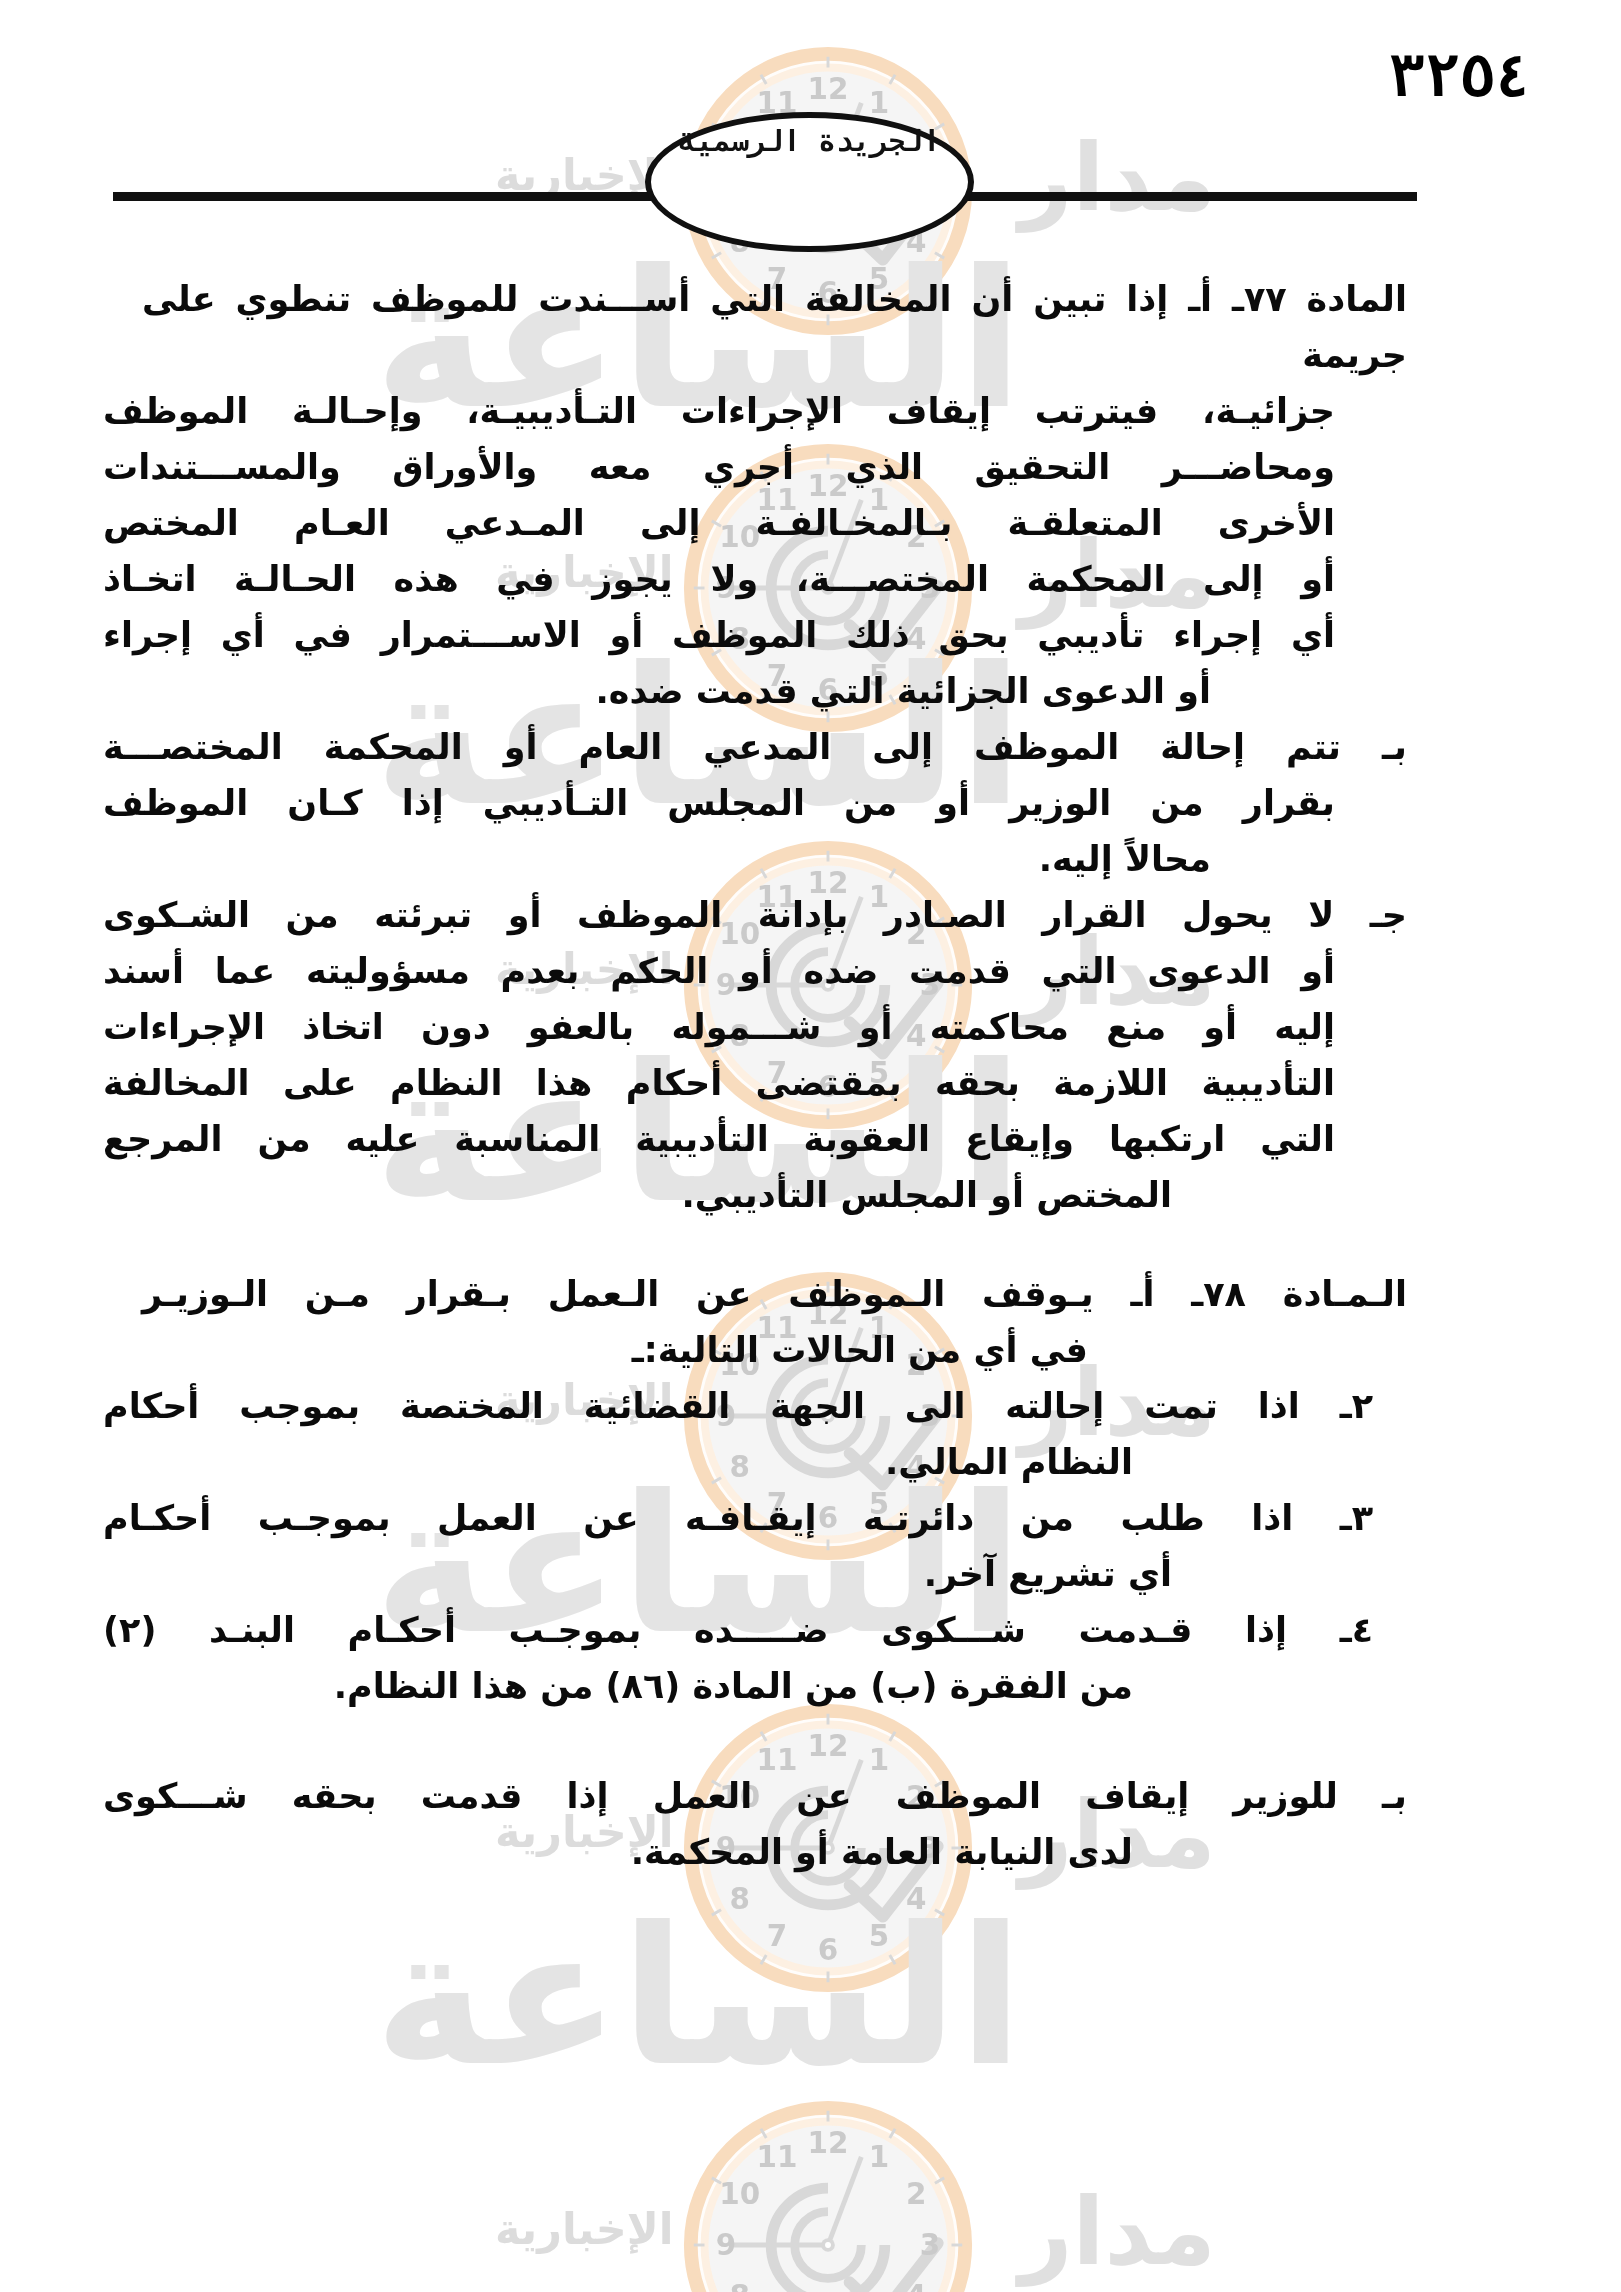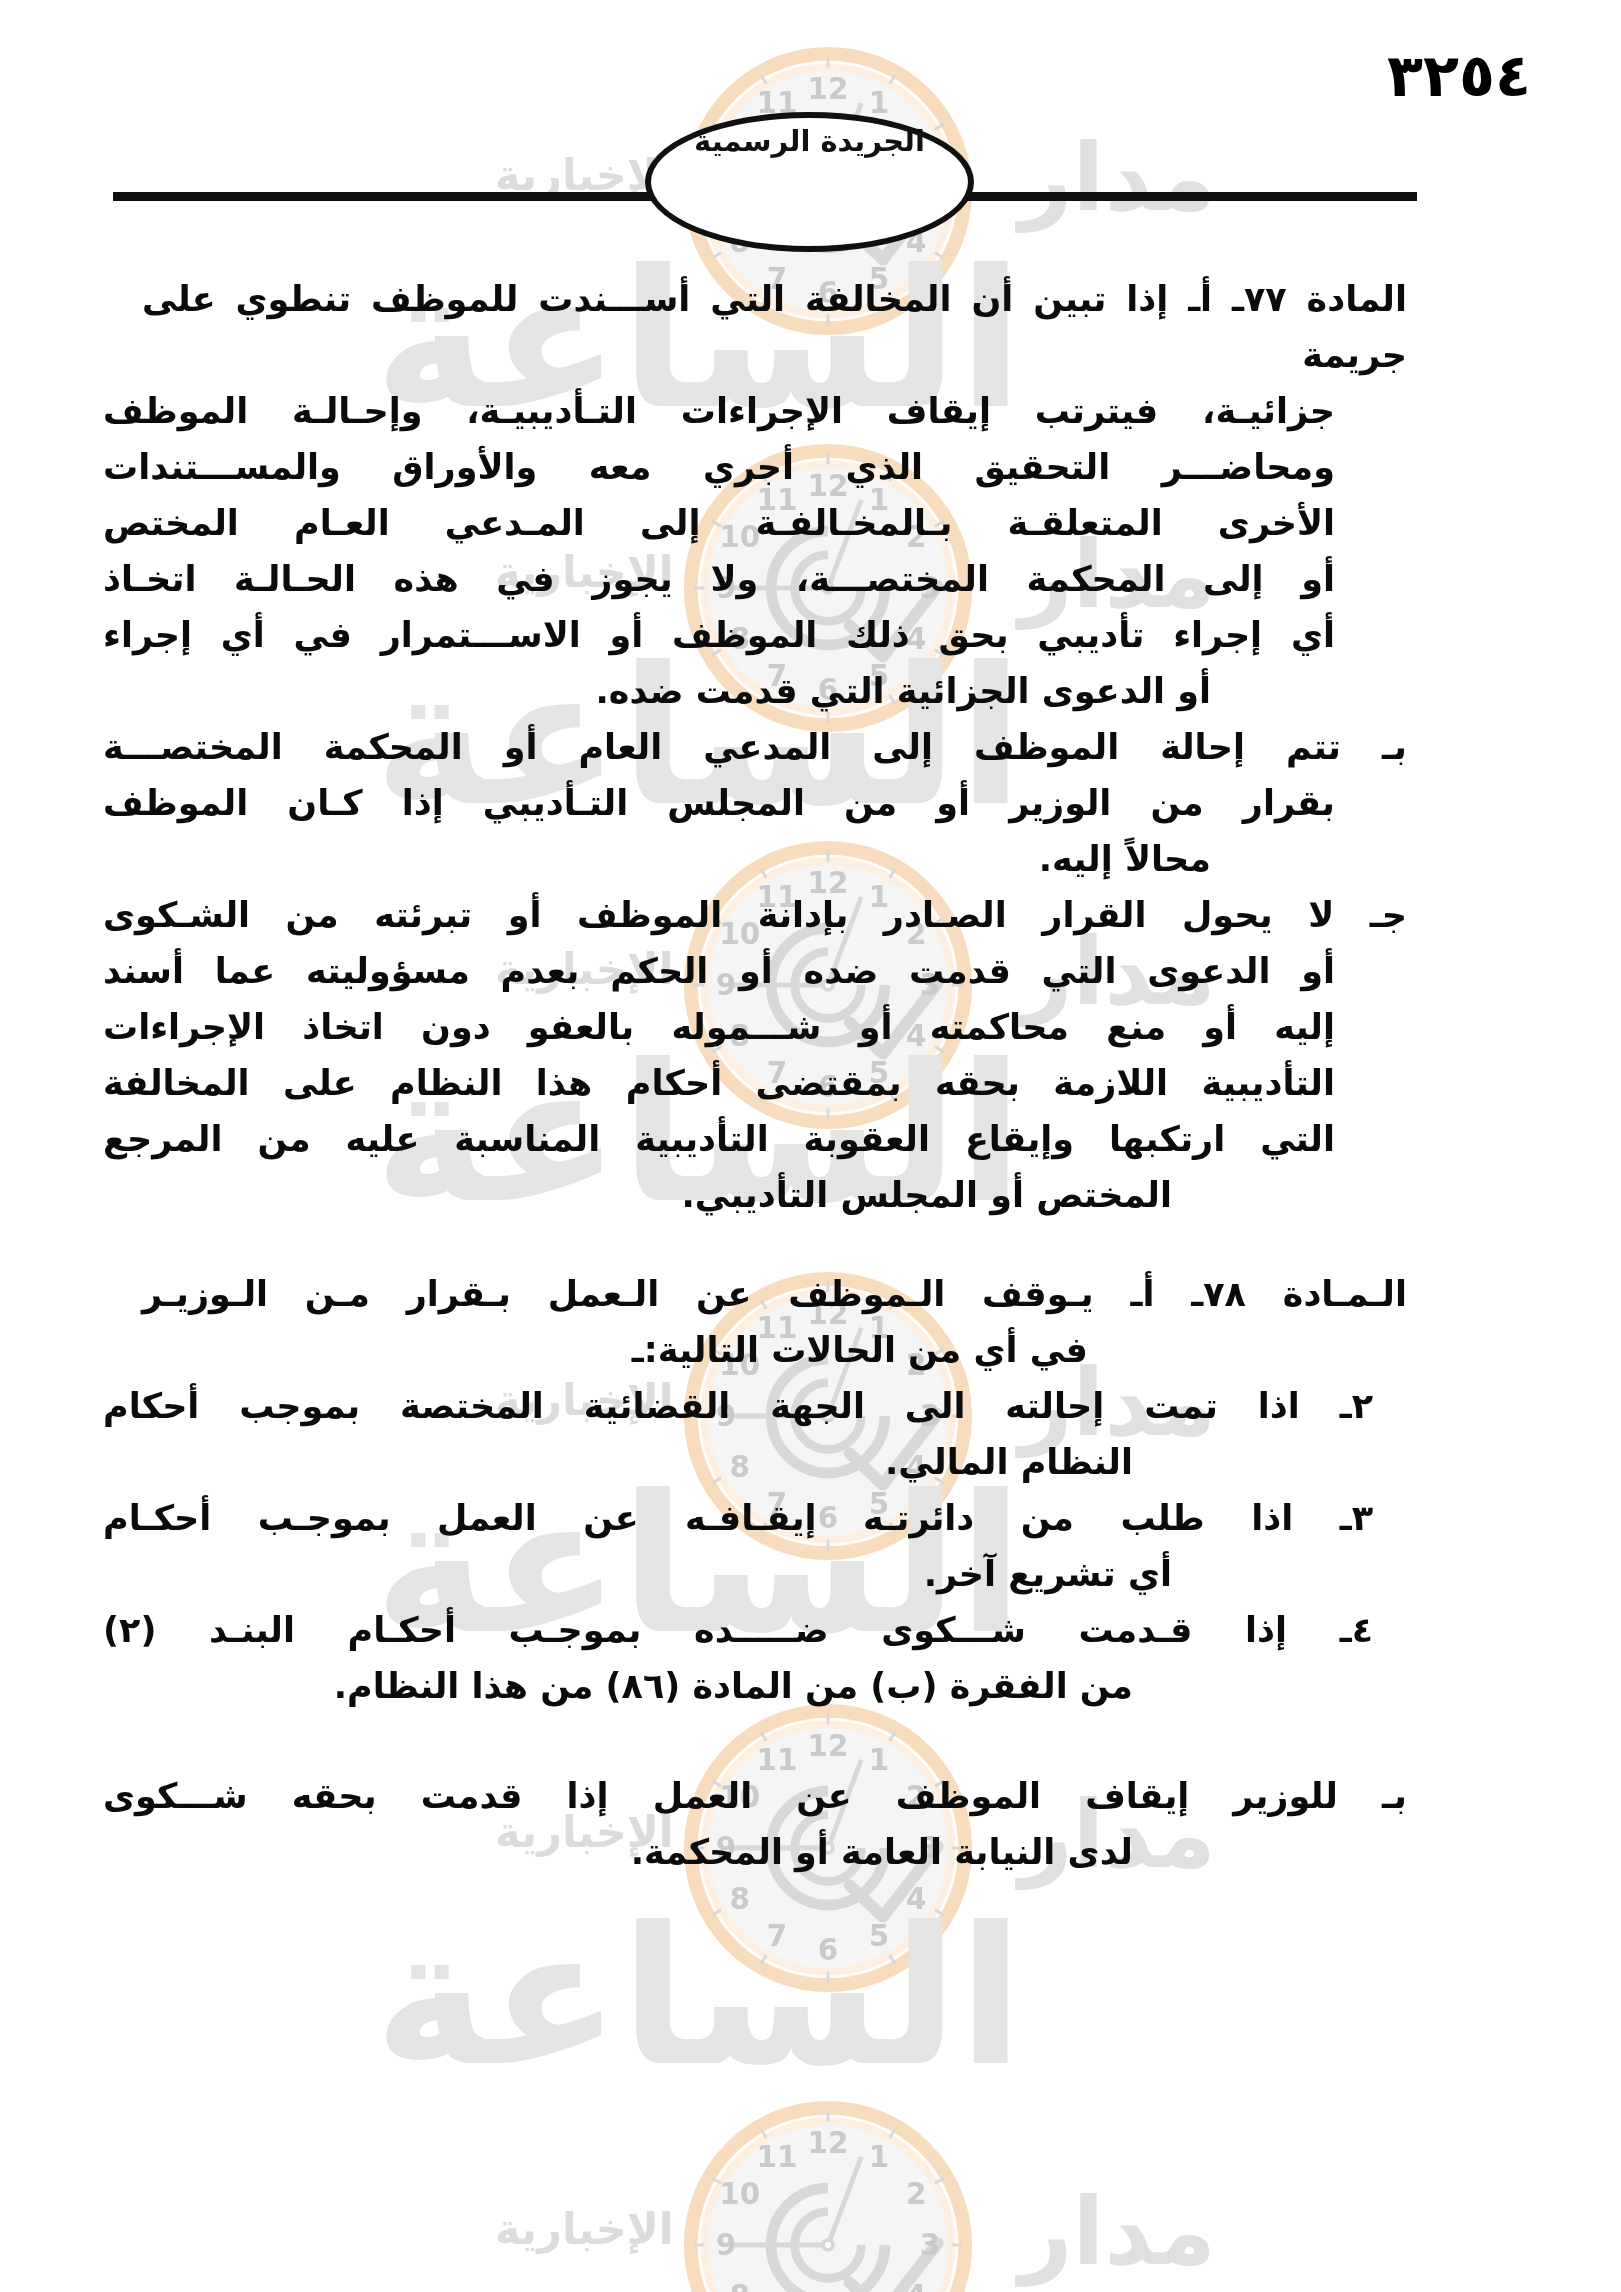--- a/index.html
+++ b/index.html
@@ -14,21 +14,21 @@
   .wm-tile{position:absolute;left:0;width:1621px;height:0;overflow:visible;}
   .wm-clock{position:absolute;left:681px;top:0;width:294px;height:294px;}
   .wm-madar{position:absolute;left:1019px;top:88px;font-size:93px;font-weight:bold;
             color:#e0e0e0;white-space:nowrap;line-height:1;}
   .wm-ikhbariya{position:absolute;left:495px;top:110px;font-size:43px;font-weight:bold;
             color:#dcdcdc;white-space:nowrap;line-height:1;}
   .wm-saa{position:absolute;left:374px;top:201px;font-size:191px;font-weight:bold;
             color:#e4e4e4;white-space:nowrap;line-height:1;letter-spacing:2px;}
 
   
-  .hdr{position:absolute;inset:0;z-index:2;}
+  .hdr{position:absolute;inset:0;z-index:2;font-family:Liberation Mono, monospace;}
   .page-number{position:absolute;top:41px;right:90px;font-size:59px;font-weight:bold;color:#000;}
   .header-rule{position:absolute;top:192px;left:113px;width:1304px;height:8.8px;background:#101010;}
   .title-ellipse{
     position:absolute;left:645px;top:112px;width:329px;height:140px;background:#fff;
     border:6.9px solid #101010;border-radius:50%;box-sizing:border-box;
     display:flex;align-items:flex-start;justify-content:center;
   }
   .title-ellipse span{font-size:29px;font-weight:bold;color:#111;padding-top:5.9px;}
 
   

